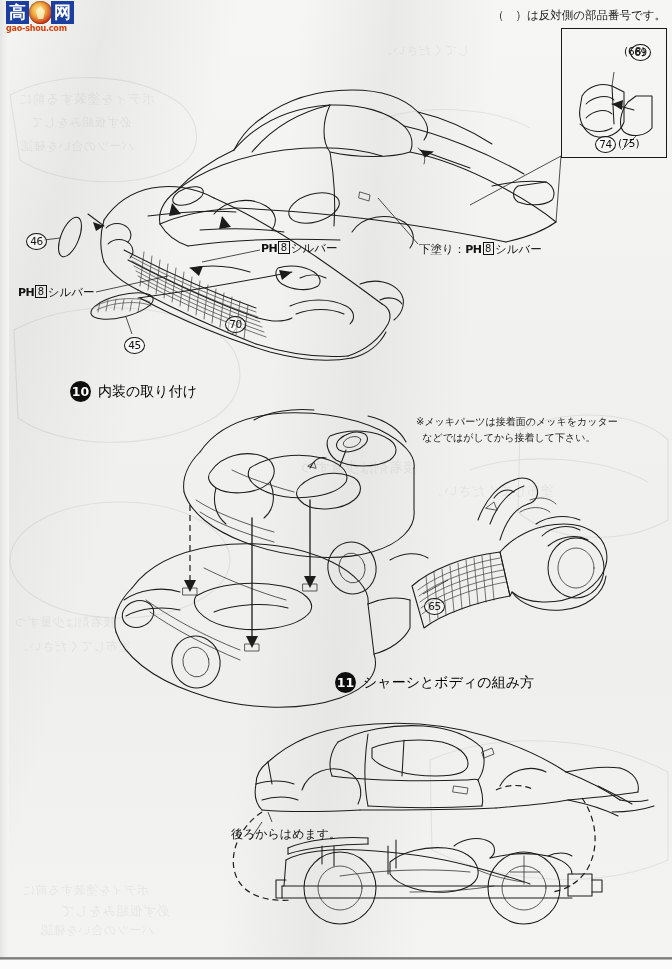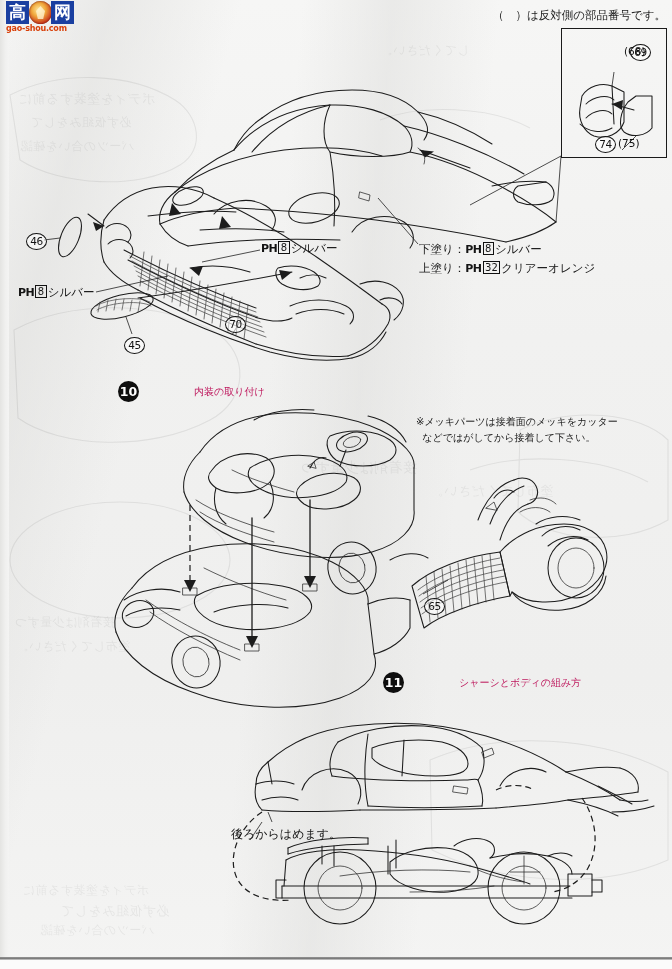--- a/index.html
+++ b/index.html
@@ -201,27 +201,25 @@
   .step-bullet {
     width: 21px; height: 21px;
     border-radius: 50%;
     background: #0e0e0e;
     color: #fff;
     font-size: 12.5px;
     font-weight: bold;
     line-height: 21px;
     text-align: center;
     font-family: "DejaVu Sans", sans-serif;
-    margin-left: 48px;
   }
   .step-text {
-    font-size: 10px;
-    color: #be185d;
+    font-size: 14px;
+    color: #000000;
     white-space: nowrap;
-    margin-left: 48px;
   }
 
   #note-mekki {
     position: absolute;
     left: 416px; top: 382px;
     font-size: 10px;
     line-height: 1.55;
     color: #1a1a1a;
     white-space: pre;
     margin-top: 32px;
@@ -712,21 +710,20 @@
   <div class="callout-num" style="left:26px; top:233px;">46</div>
   <div class="callout-num" style="left:124px; top:337px;">45</div>
   <div class="callout-num" style="left:225px; top:316px;">70</div>
 
   <div class="lbl jp" style="left:18px; top:284px;"><span class="ph-pre">PH</span><span class="ph-chip">8</span><span>シルバー</span></div>
 
   <div class="lbl jp" style="left:261px; top:240px;"><span class="ph-pre">PH</span><span class="ph-chip">8</span><span>シルバー</span></div>
 
   <div id="paint-note" class="jp">
     <div><span>下塗り：</span><span class="ph-pre">PH</span><span class="ph-chip">8</span><span>シルバー</span></div>
-    <div><span>上塗り：</span><span class="ph-pre">PH</span><span class="ph-chip">32</span><span>クリアーオレンジ</span></div>
   </div>
 
   <div class="step-head" style="left:70px; top:381px;">
     <div class="step-bullet">10</div>
     <div class="step-text jp">内装の取り付け</div>
   </div>
 
   <div id="note-mekki" class="jp">※メッキパーツは接着面のメッキをカッター
   などではがしてから接着して下さい。</div>
 

